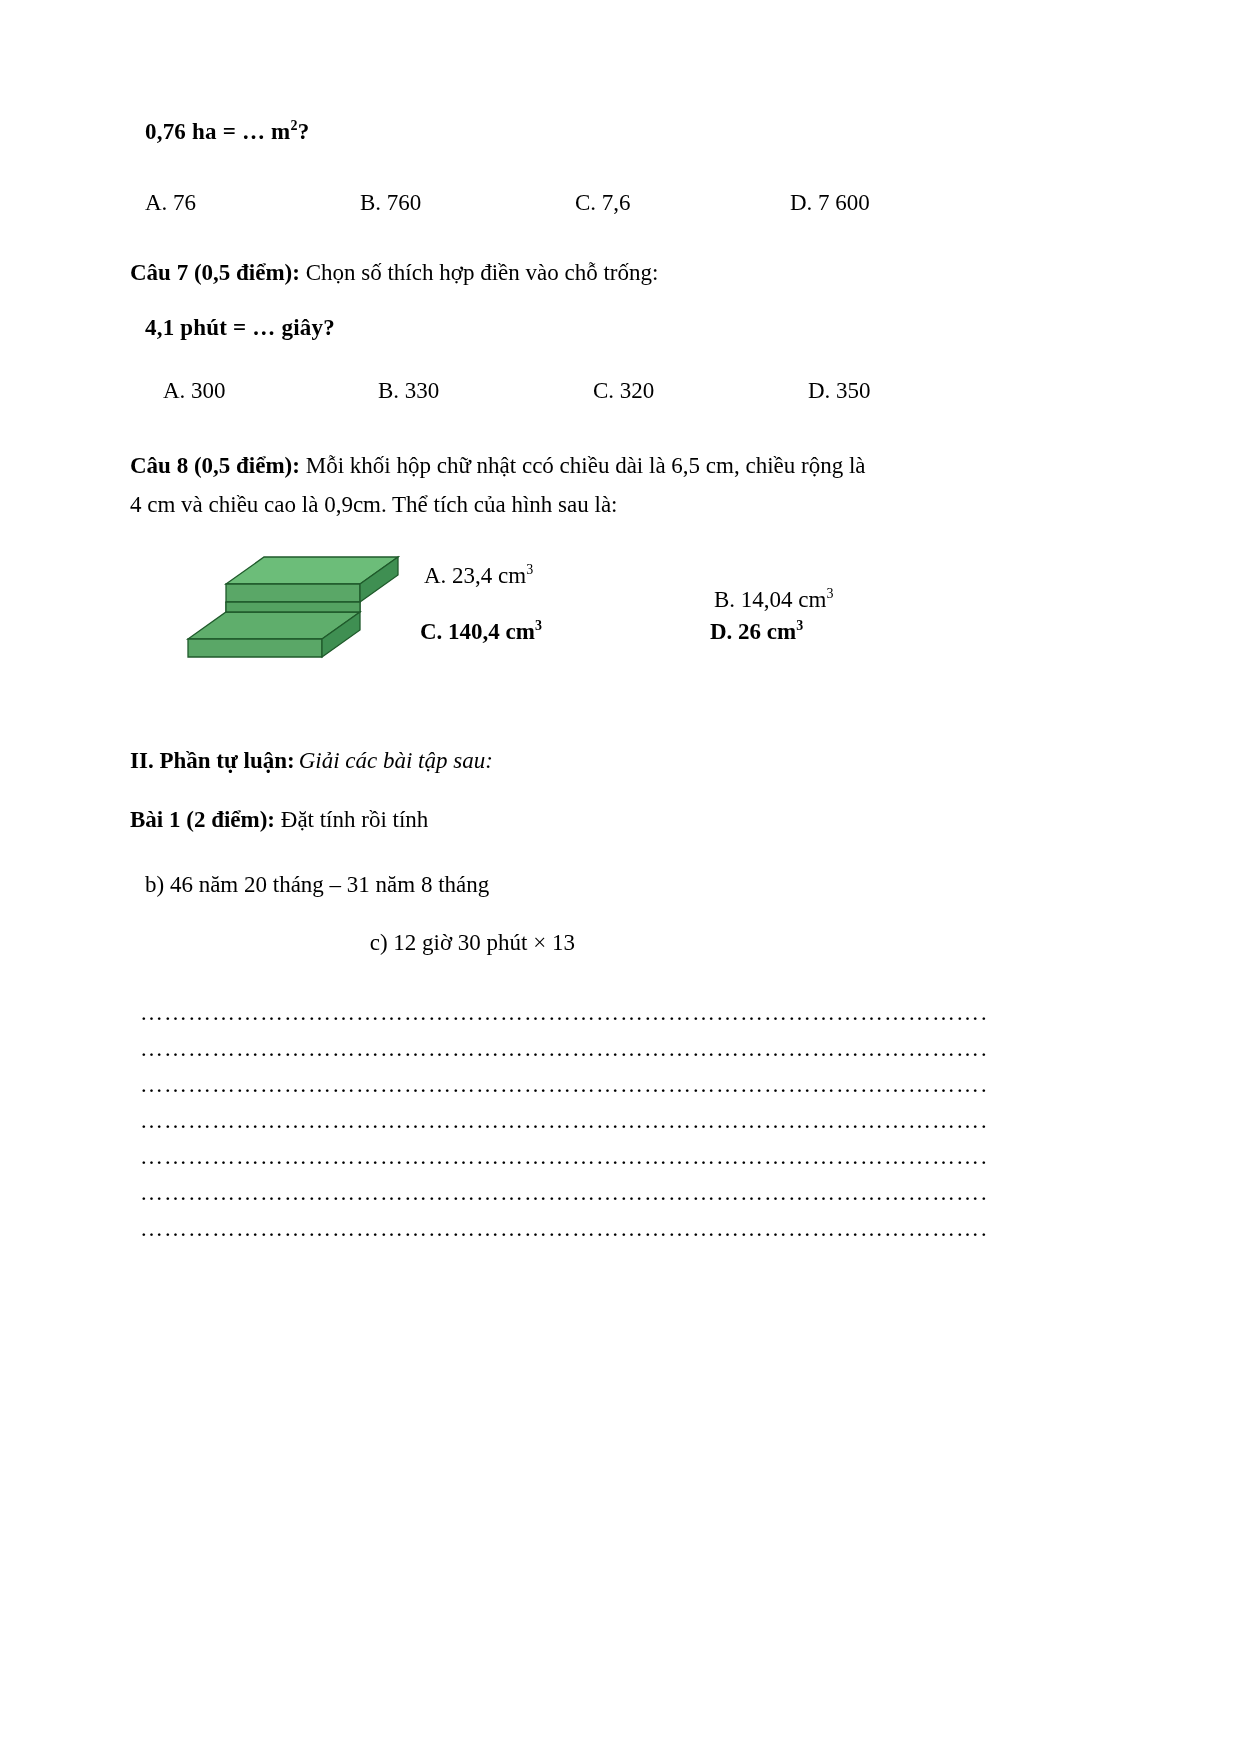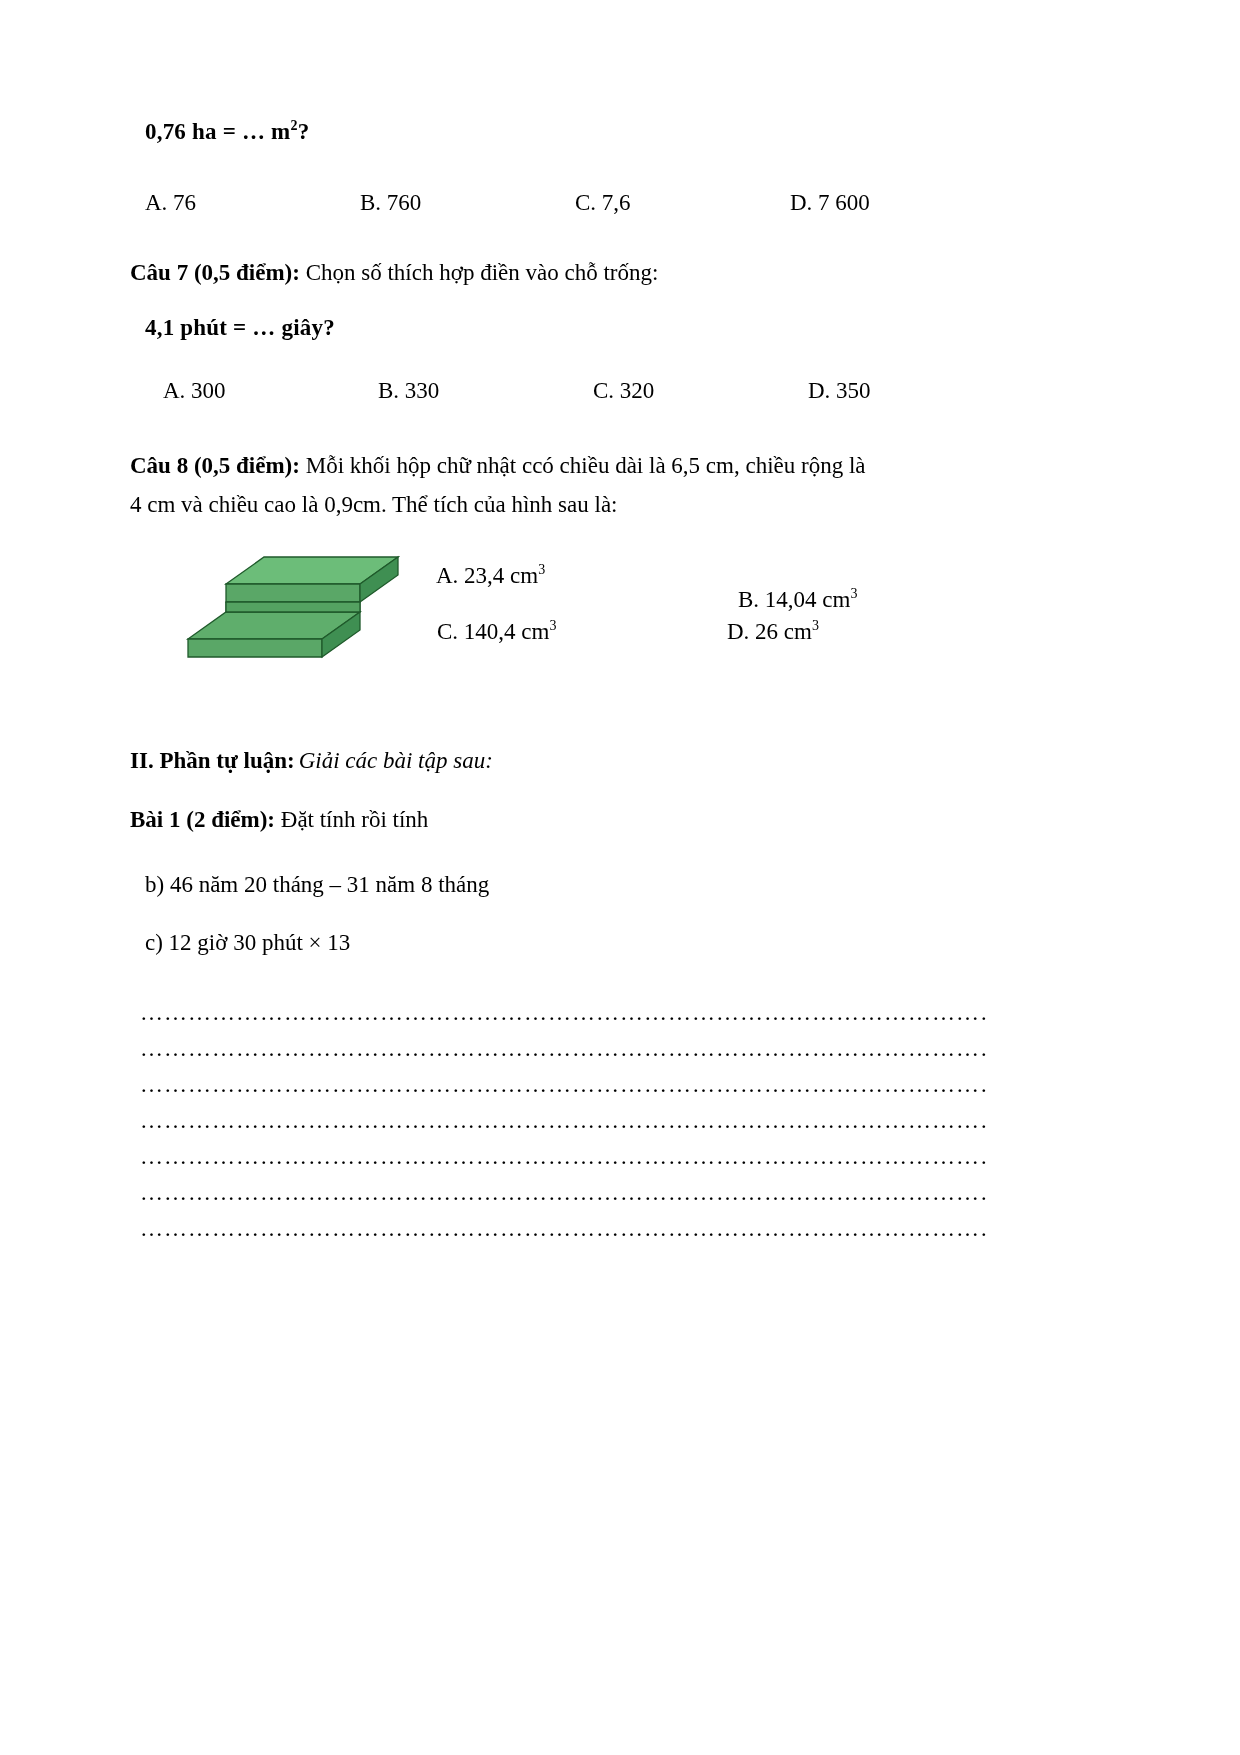--- a/index.html
+++ b/index.html
@@ -147,30 +147,30 @@
         <polygon points="46,32 180,32 180,50 46,50" fill="#5aa767" stroke="#1f5a2b" stroke-width="1.3"></polygon>
 
         <polygon points="180,32 218,5 218,23 180,50" fill="#3f8f52" stroke="#1f5a2b" stroke-width="1.3"></polygon>
 
         <line x1="46" y1="50" x2="46" y2="60" stroke="#1f5a2b" stroke-width="1.3"></line>
         <line x1="180" y1="50" x2="180" y2="60" stroke="#1f5a2b" stroke-width="1.3"></line>
         <polygon points="46,50 180,50 180,60 46,60" fill="#54a261" stroke="#1f5a2b" stroke-width="1.3"></polygon>
       </svg>
     </div>
 
-    <div class="abs options-row" style="left:291px; top:562px; width:665px;gap:12px;">
+    <div class="abs options-row" style="left:279px; top:562px; width:665px;">
       <div class="opt" style="width:290px;">
         <span>A. 23,4 cm</span><sup>3</sup>
       </div>
       <div class="opt" style="width:290px;margin-top:24px;">
         <span>B. 14,04 cm</span><sup>3</sup>
       </div>
     </div>
 
-    <div class="abs options-row" style="left:292px; top:618px; width:665px;">
+    <div class="abs options-row" style="left:275px; top:618px; width:665px;font-weight:bold;">
       <div class="opt" style="width:290px;">
         <span>C. 140,4 cm</span><sup>3</sup>
       </div>
       <div class="opt" style="width:290px;">
         <span>D. 26 cm</span><sup>3</sup>
       </div>
     </div>
 
     <div class="abs" style="left:-15px; top:748px; width:900px;">
       <span class="section-label">II. Phần tự luận:</span>
@@ -178,21 +178,21 @@
     </div>
 
     <div class="abs question-line" style="left:-15px; top:802px; width:900px;">
       <span class="q-label">Bài 1 (2 điểm):</span>
       <span>Đặt tính rồi tính</span>
     </div>
 
     <div class="abs options-row" style="left:0; top:872px; width:900px;">
       <div class="opt" style="width:430px;">b) 46 năm 20 tháng – 31 năm 8 tháng</div>
     </div>
-    <div class="abs options-row" style="left:0; top:930px; width:900px;">
+    <div class="abs options-row" style="left:0; top:930px; width:900px;text-align:right;">
       <div class="opt" style="width:430px;">c) 12 giờ 30 phút × 13</div>
     </div>
 
     <div class="abs" style="left:-5px; top:995px; width:850px;">
       <div class="dotted-line">……………………………………………………………………………………………………………………………</div>
       <div class="dotted-line">……………………………………………………………………………………………………………………………</div>
       <div class="dotted-line">……………………………………………………………………………………………………………………………</div>
       <div class="dotted-line">……………………………………………………………………………………………………………………………</div>
       <div class="dotted-line">……………………………………………………………………………………………………………………………</div>
       <div class="dotted-line">……………………………………………………………………………………………………………………………</div>

